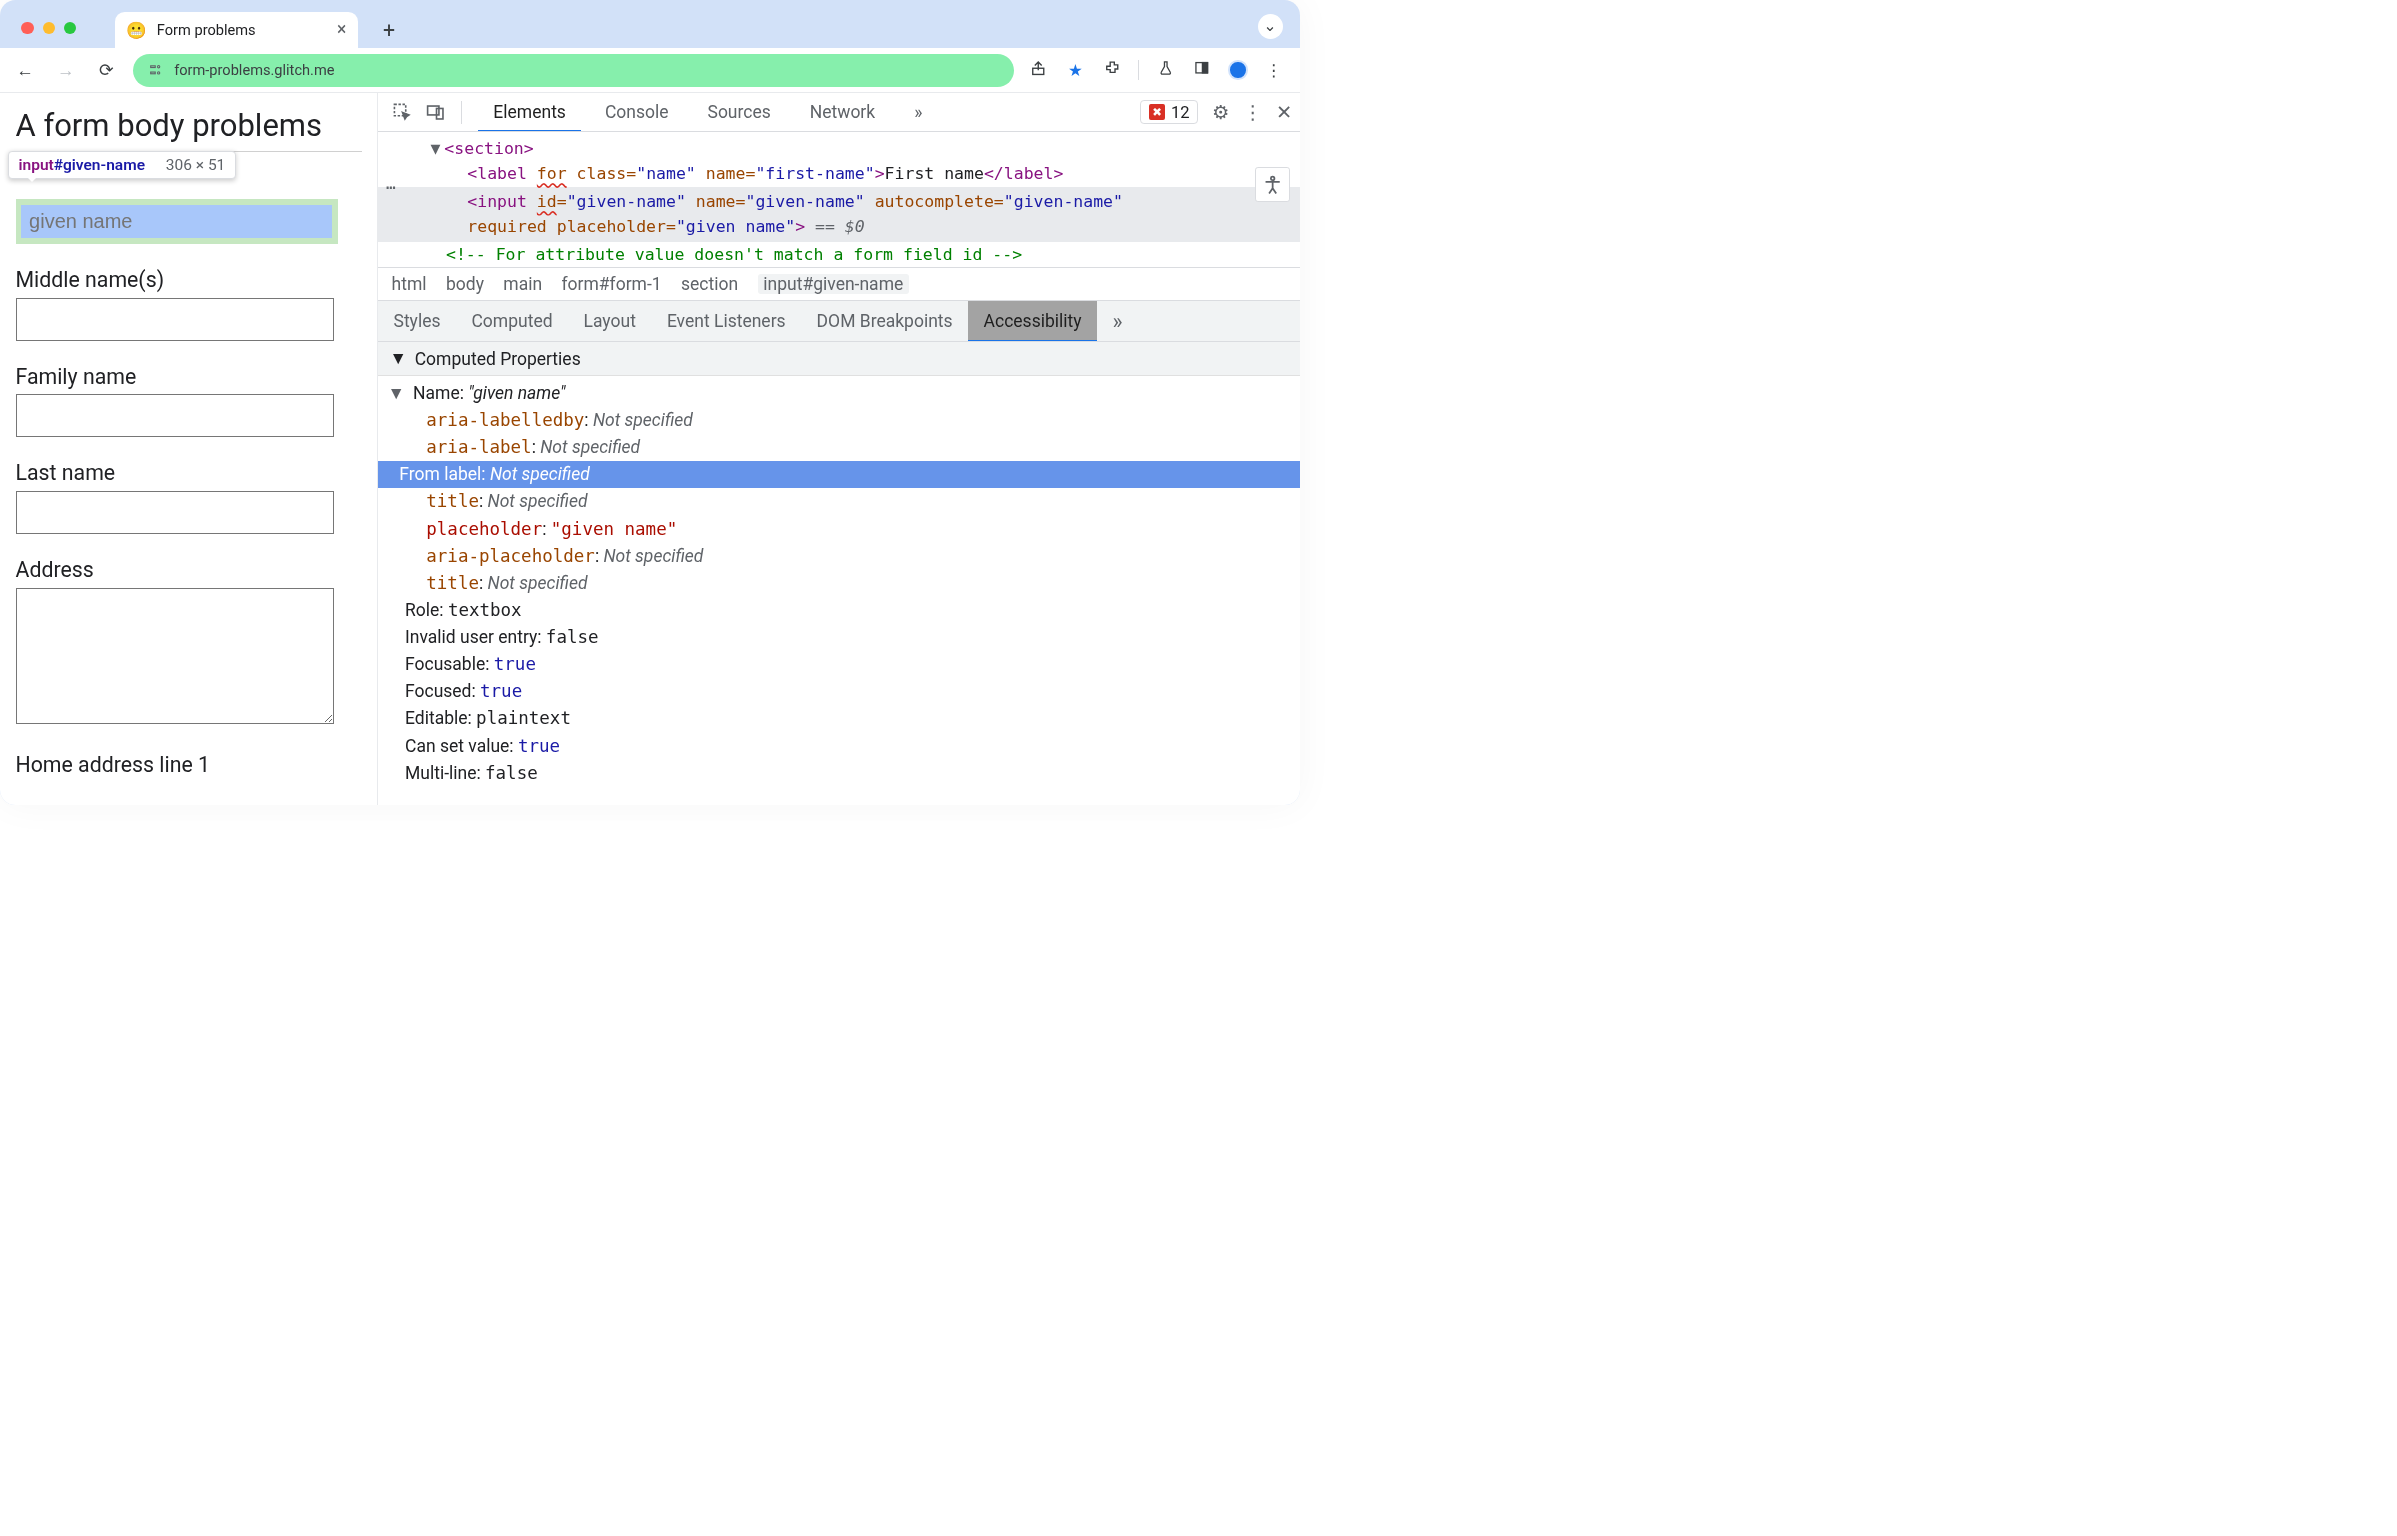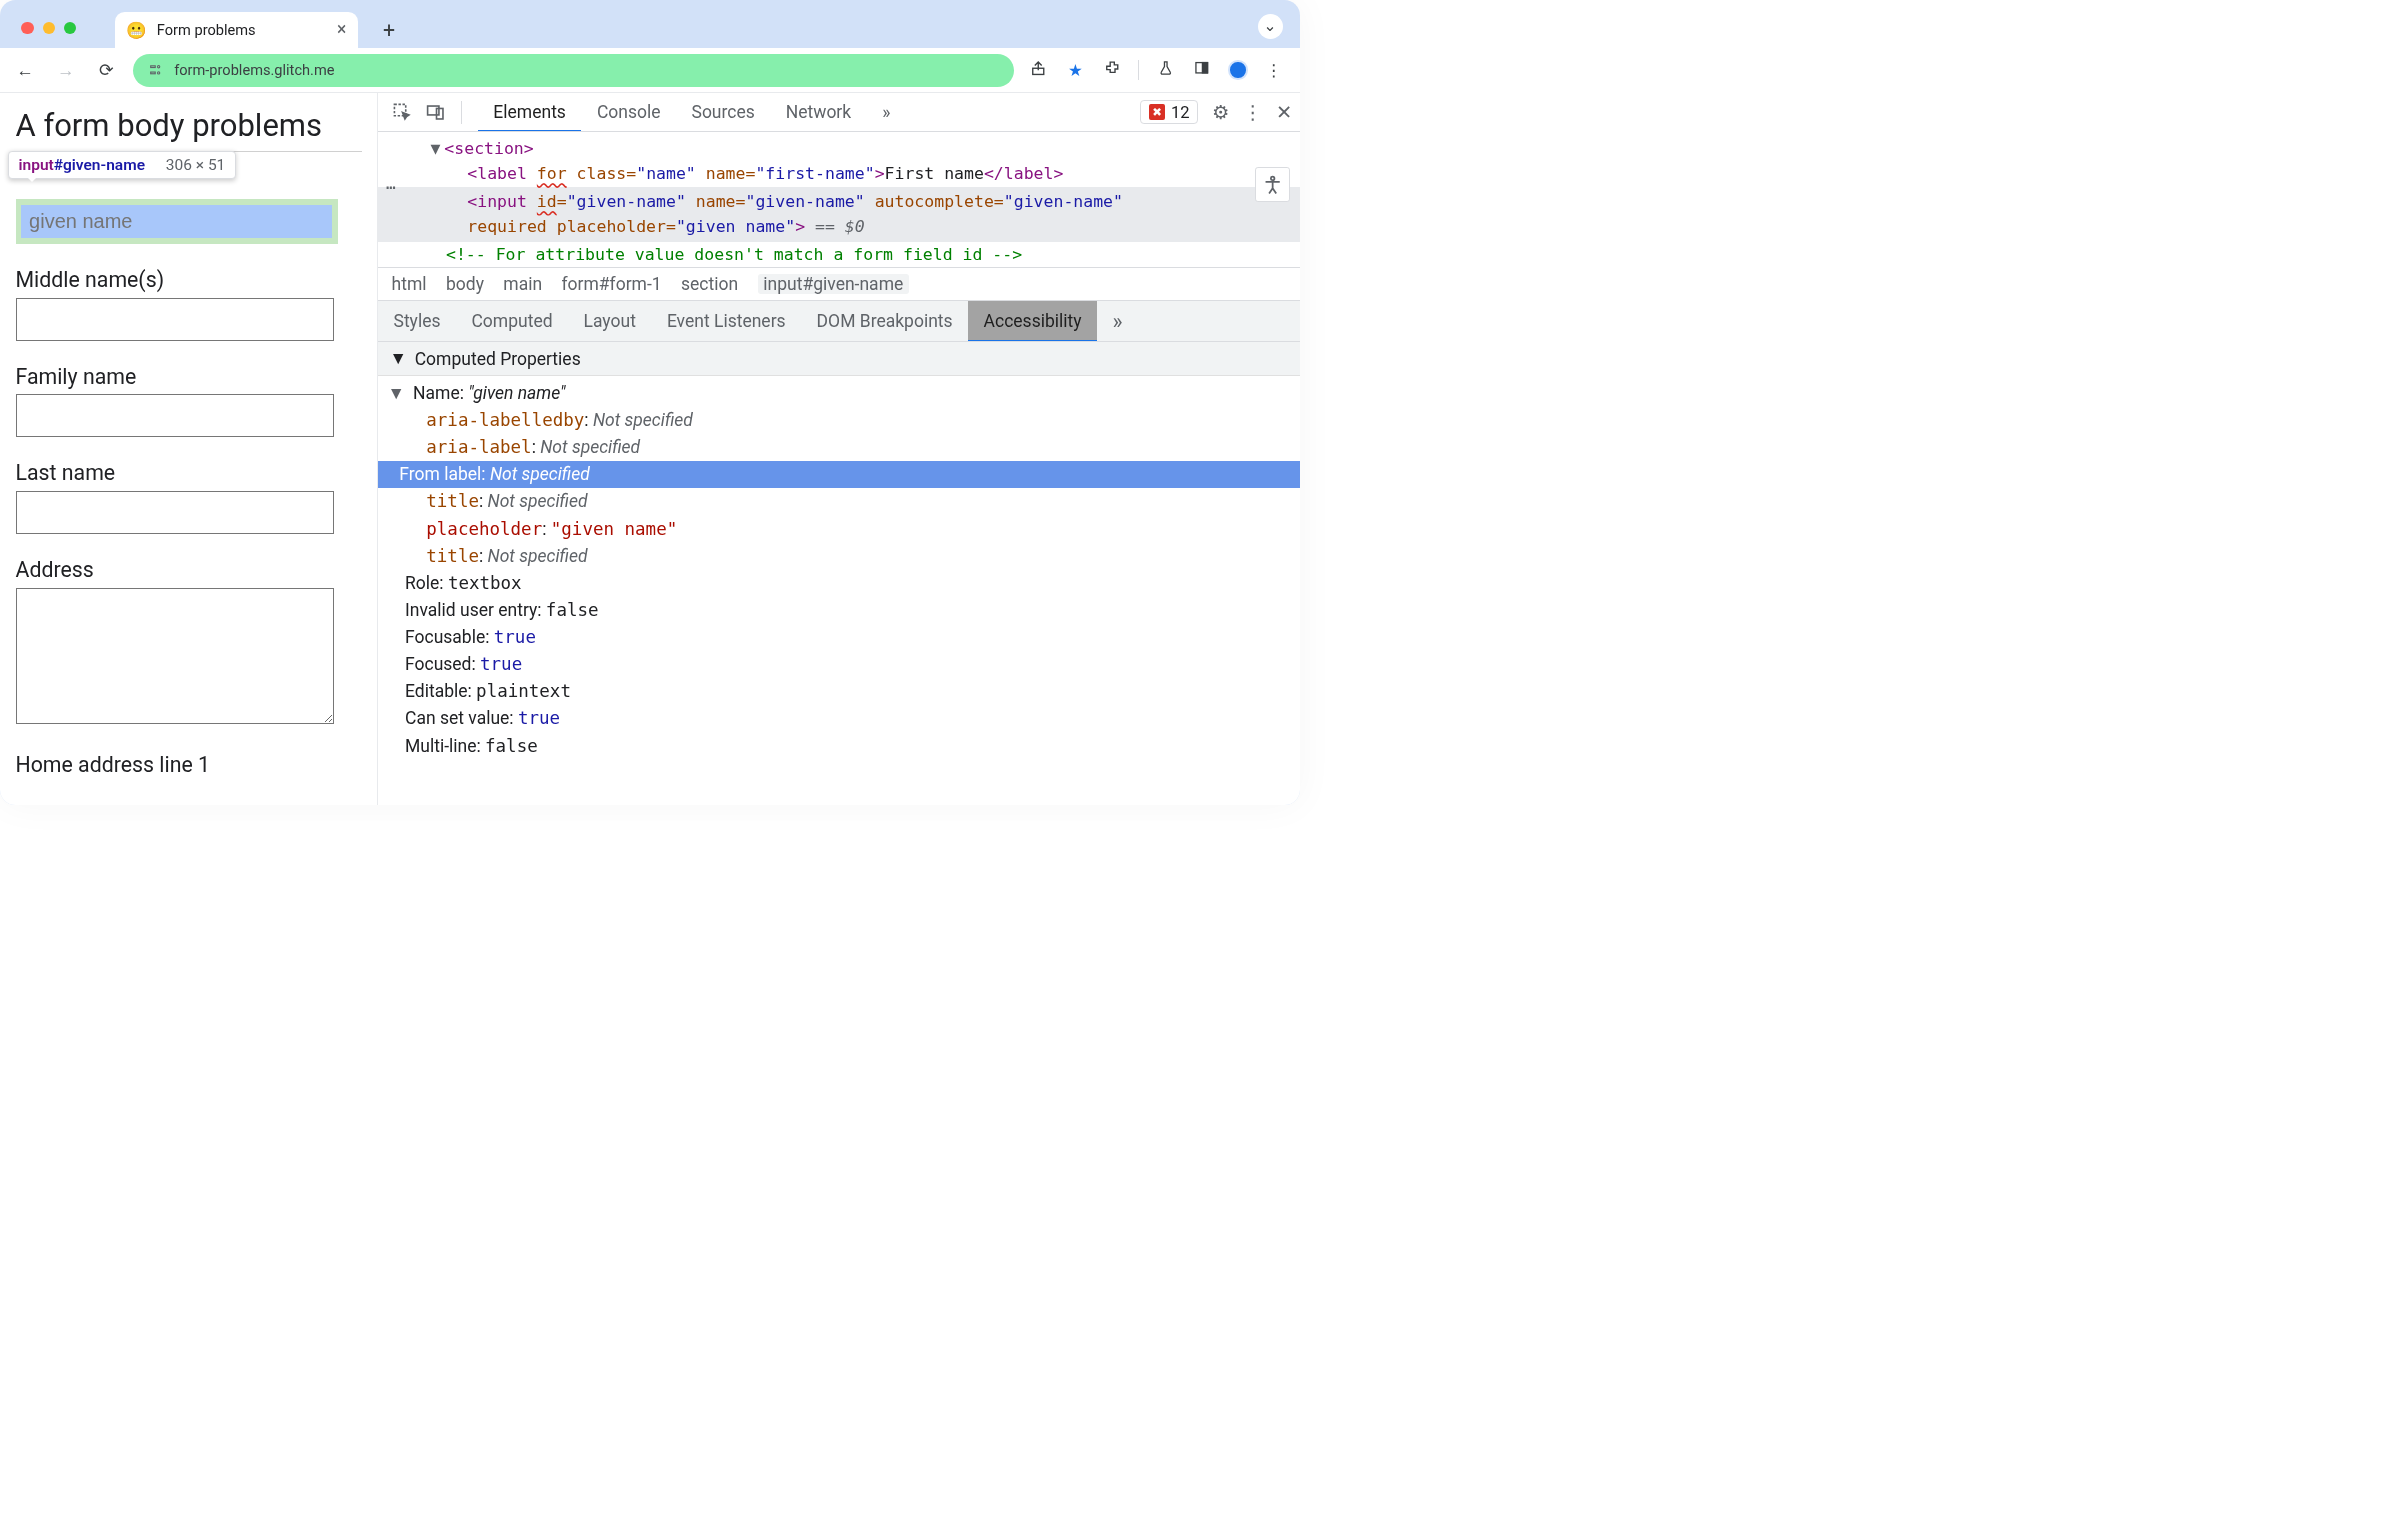--- a/index.html
+++ b/index.html
@@ -211,21 +211,21 @@
     border-bottom:1px solid #dadce0;
     padding: 0 7.8px;
     gap:3.9px;
     position:relative;
   }
   .dt-iconbtn {
     width:31px;height:31px;
     display:flex;align-items:center;justify-content:center;
     color:#5f6368;
   }
-  .dt-tabs { display:flex; gap:0; margin-left:5.8px;}
+  .dt-tabs { display:flex; gap:8px; margin-left:5.8px;}
   .dt-tab {
     padding: 8.7px 15.5px;
     color:#5f6368;
     cursor:pointer;
     font-size:17.5px;
     border-bottom:1.9px solid transparent;
     white-space:nowrap;
   }
   .dt-tab.active { color:#1f1f1f; border-bottom-color:#1a73e8; }
   .dt-toolbar-right {
@@ -504,20 +504,21 @@
         <div class="row">
           <span class="ptri">▼</span>
           <span class="pname">Name: </span><span class="pval-italic">"given name"</span>
         </div>
         <div id="name-sources">
             <div class="row indent"><span class="p-orange pmono">aria-labelledby</span><span>: </span><span class="p-grey-i">Not specified</span></div>
             <div class="row indent"><span class="p-orange pmono">aria-label</span><span>: </span><span class="p-grey-i">Not specified</span></div>
             <div class="row indent row-hl"><span class="">From label</span><span>: </span><span class="p-grey-i">Not specified</span></div>
             <div class="row indent"><span class="p-orange pmono">title</span><span>: </span><span class="p-grey-i">Not specified</span></div>
             <div class="row indent"><span class="p-red pmono">placeholder</span><span>: </span><span class="p-red pmono">"given name"</span></div>
+            <div class="row indent"><span class="p-orange pmono">aria-placeholder</span><span>: </span><span class="p-grey-i">Not specified</span></div>
             <div class="row indent"><span class="p-orange pmono">title</span><span>: </span><span class="p-grey-i">Not specified</span></div>
           </div>
         <div id="extra-rows">
             <div class="row"><span>Role: </span><span class="pmono">textbox</span></div>
             <div class="row"><span>Invalid user entry: </span><span class="pmono">false</span></div>
             <div class="row"><span>Focusable: </span><span class="pmono p-blue">true</span></div>
             <div class="row"><span>Focused: </span><span class="pmono p-blue">true</span></div>
             <div class="row"><span>Editable: </span><span class="pmono">plaintext</span></div>
             <div class="row"><span>Can set value: </span><span class="pmono p-blue">true</span></div>
             <div class="row"><span>Multi-line: </span><span class="pmono">false</span></div>

